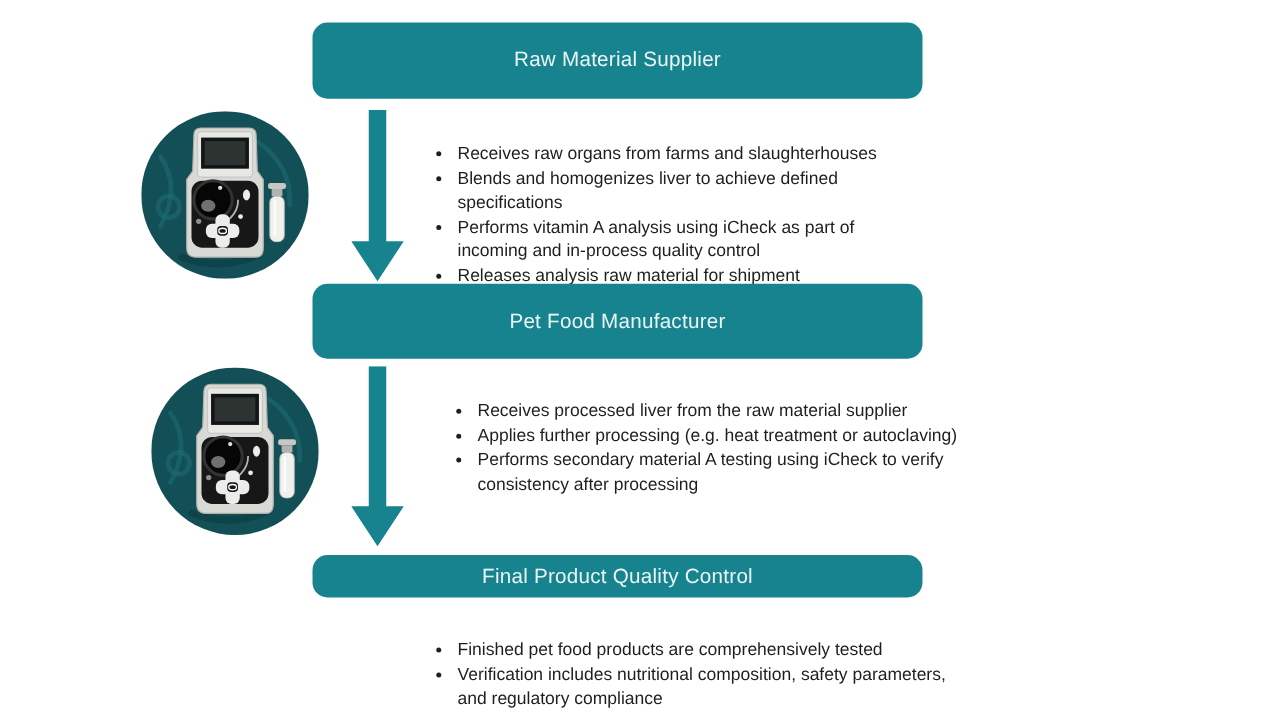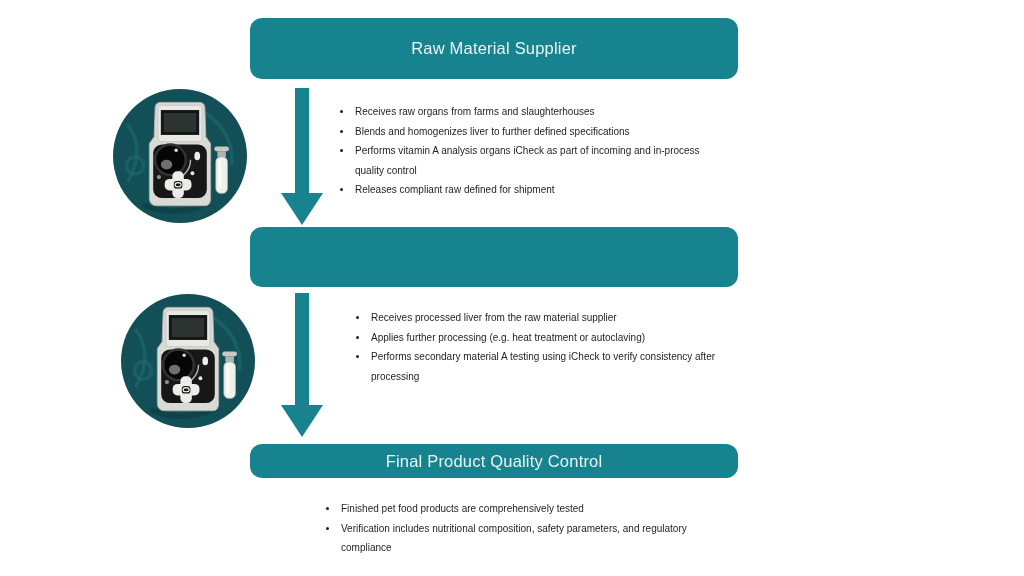--- a/index.html
+++ b/index.html
@@ -17,27 +17,27 @@
   .stage-box{
     position:absolute;left:250px;width:488px;background:var(--teal);
     border-radius:12px;display:flex;flex-direction:column;align-items:center;
     justify-content:center;color:var(--header-text);box-sizing:border-box;
   }
   .stage-title{font-size:16.5px;line-height:25px;text-align:center;letter-spacing:.2px;}
   #box1{top:18px;height:61px}
   #box2{top:227px;height:60px}
   #box3{top:444px;height:34px}
   .bullets{
-    position:absolute;margin:5px;padding:0 0 0 19px;color:var(--body-text);
-    font-size:10px;line-height:19.5px;box-sizing:border-box;
+    position:absolute;margin:16px;padding:0 0 0 19px;color:var(--body-text);
+    font-size:14px;line-height:19.5px;box-sizing:border-box;
   }
   .bullets li{padding-left:2px;}
   #ul1{left:329px;top:97px;width:392px}
   #ul2{left:345px;top:303px;width:406px}
-  #ul3{left:315px;top:494px;width:412px}
+  #ul3{left:329px;top:494px;width:412px}
   .flow-arrow{position:absolute;left:281px;display:block;}
   #arrow1{top:88px}
   #arrow2{top:293px}
   .arrow-shape{fill:var(--teal);}
   .photo{position:absolute;width:134px;height:134px;}
   #photo1{left:113px;top:89px}
   #photo2{left:121px;top:294px}
   .photo-bg{fill:var(--photo-bg);}
   .fold{fill:none;stroke:#1E6D74;stroke-width:4;opacity:.55;stroke-linecap:round;}
   .fold.dark{stroke:#0C3A41;stroke-width:6;}
@@ -96,26 +96,27 @@
       <rect x="110.5" y="74" width="2.2" height="30" class="vial-hl"></rect>
     </svg>
   </div>
 
   <svg class="flow-arrow" id="arrow1" width="42" height="137" viewBox="0 0 42 137">
     <polygon class="arrow-shape" points="14,0 28,0 28,105 42,105 21,137 0,105 14,105"></polygon>
   </svg>
 
   <ul class="bullets" id="ul1">
     <li>Receives raw organs from farms and slaughterhouses</li>
-    <li>Blends and homogenizes liver to further defined specifications</li>
-    <li>Performs vitamin A analysis organs iCheck as part of incoming and in-process quality control</li>
-    <li>Releases compliant raw defined for shipment</li>
+    <li>Blends and homogenizes liver to achieve defined specifications</li>
+    <li>Performs vitamin A analysis using iCheck as part of incoming and in-process quality control</li>
+    <li>Releases analysis raw material for shipment</li>
   </ul>
 
   <div class="stage-box" id="box2">
+    <div class="stage-title">Pet Food Manufacturer</div>
   </div>
 
   <div class="photo" id="photo2">
     <svg viewBox="0 0 140 140" width="134" height="134">
       <circle cx="70" cy="70" r="70" class="photo-bg"></circle>
       <path d="M16,96 Q34,64 16,38" class="fold"></path>
       <path d="M98,26 Q126,46 124,78" class="fold"></path>
       <path d="M34,122 Q66,134 98,120" class="fold dark"></path>
       <circle cx="23" cy="80" r="9" class="fold"></circle>
       <path class="dev-body" d="M50,14 Q44,14 44,20 L43,50 L38,57 L38,114 Q38,122 46,122 L96,122 Q102,122 102,114 L102,57 L97,50 L96,20 Q96,14 90,14 Z"></path>

